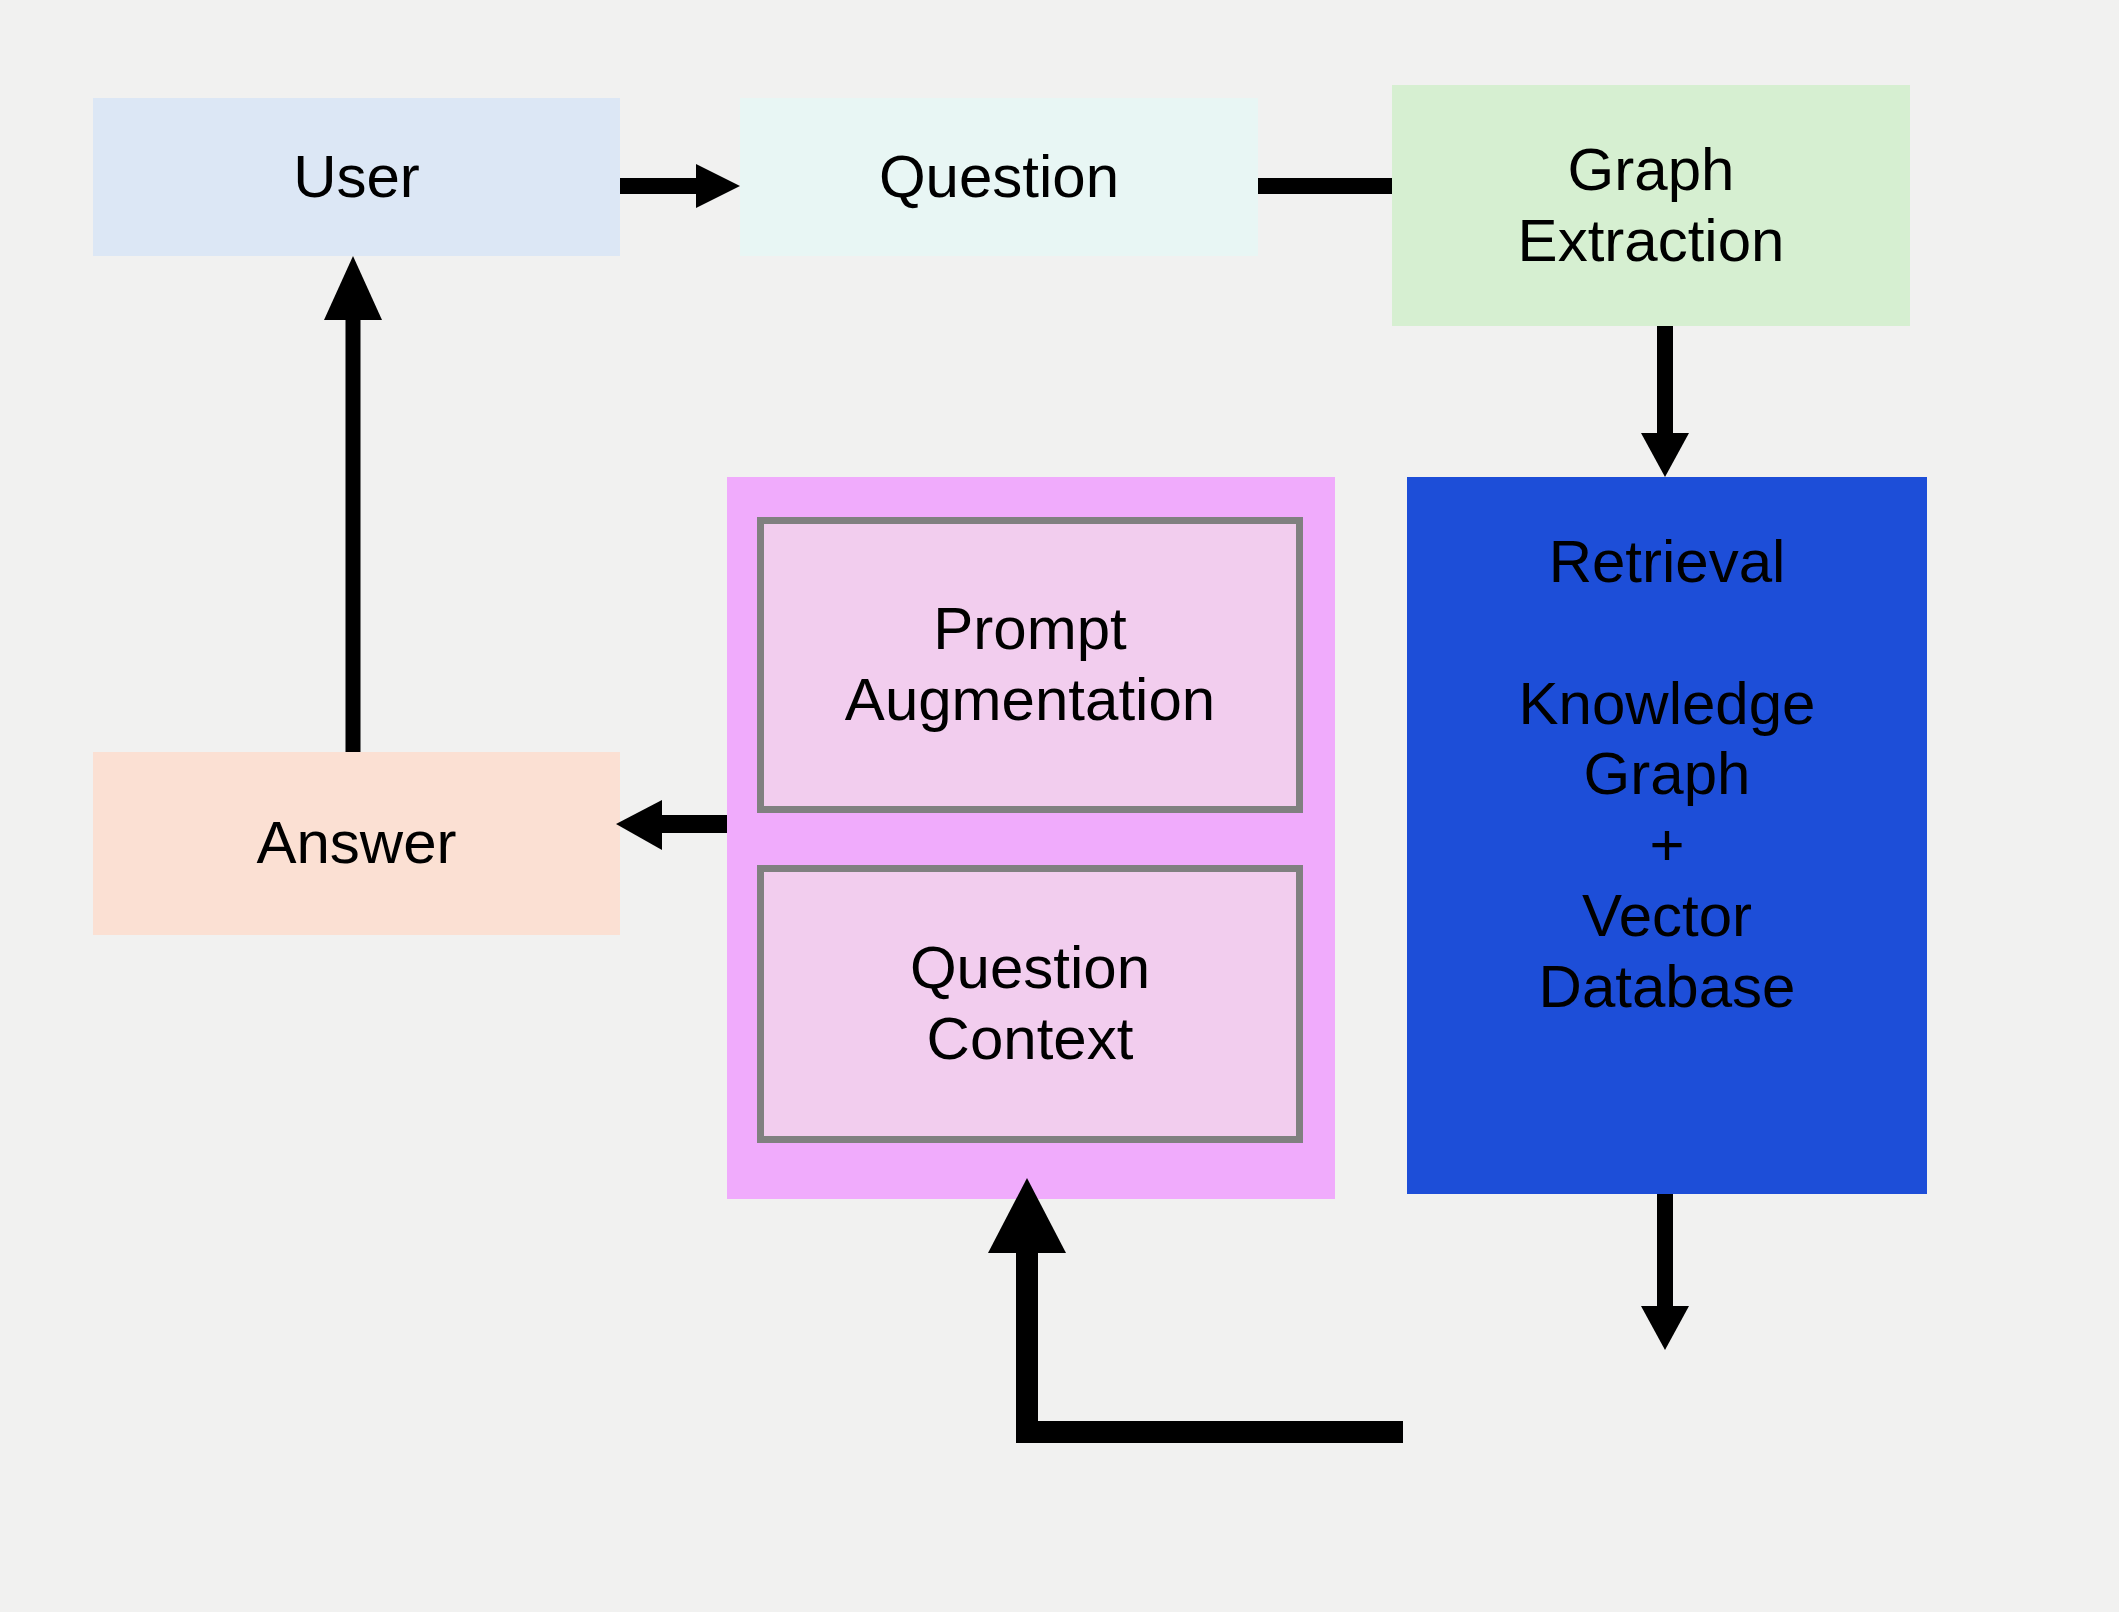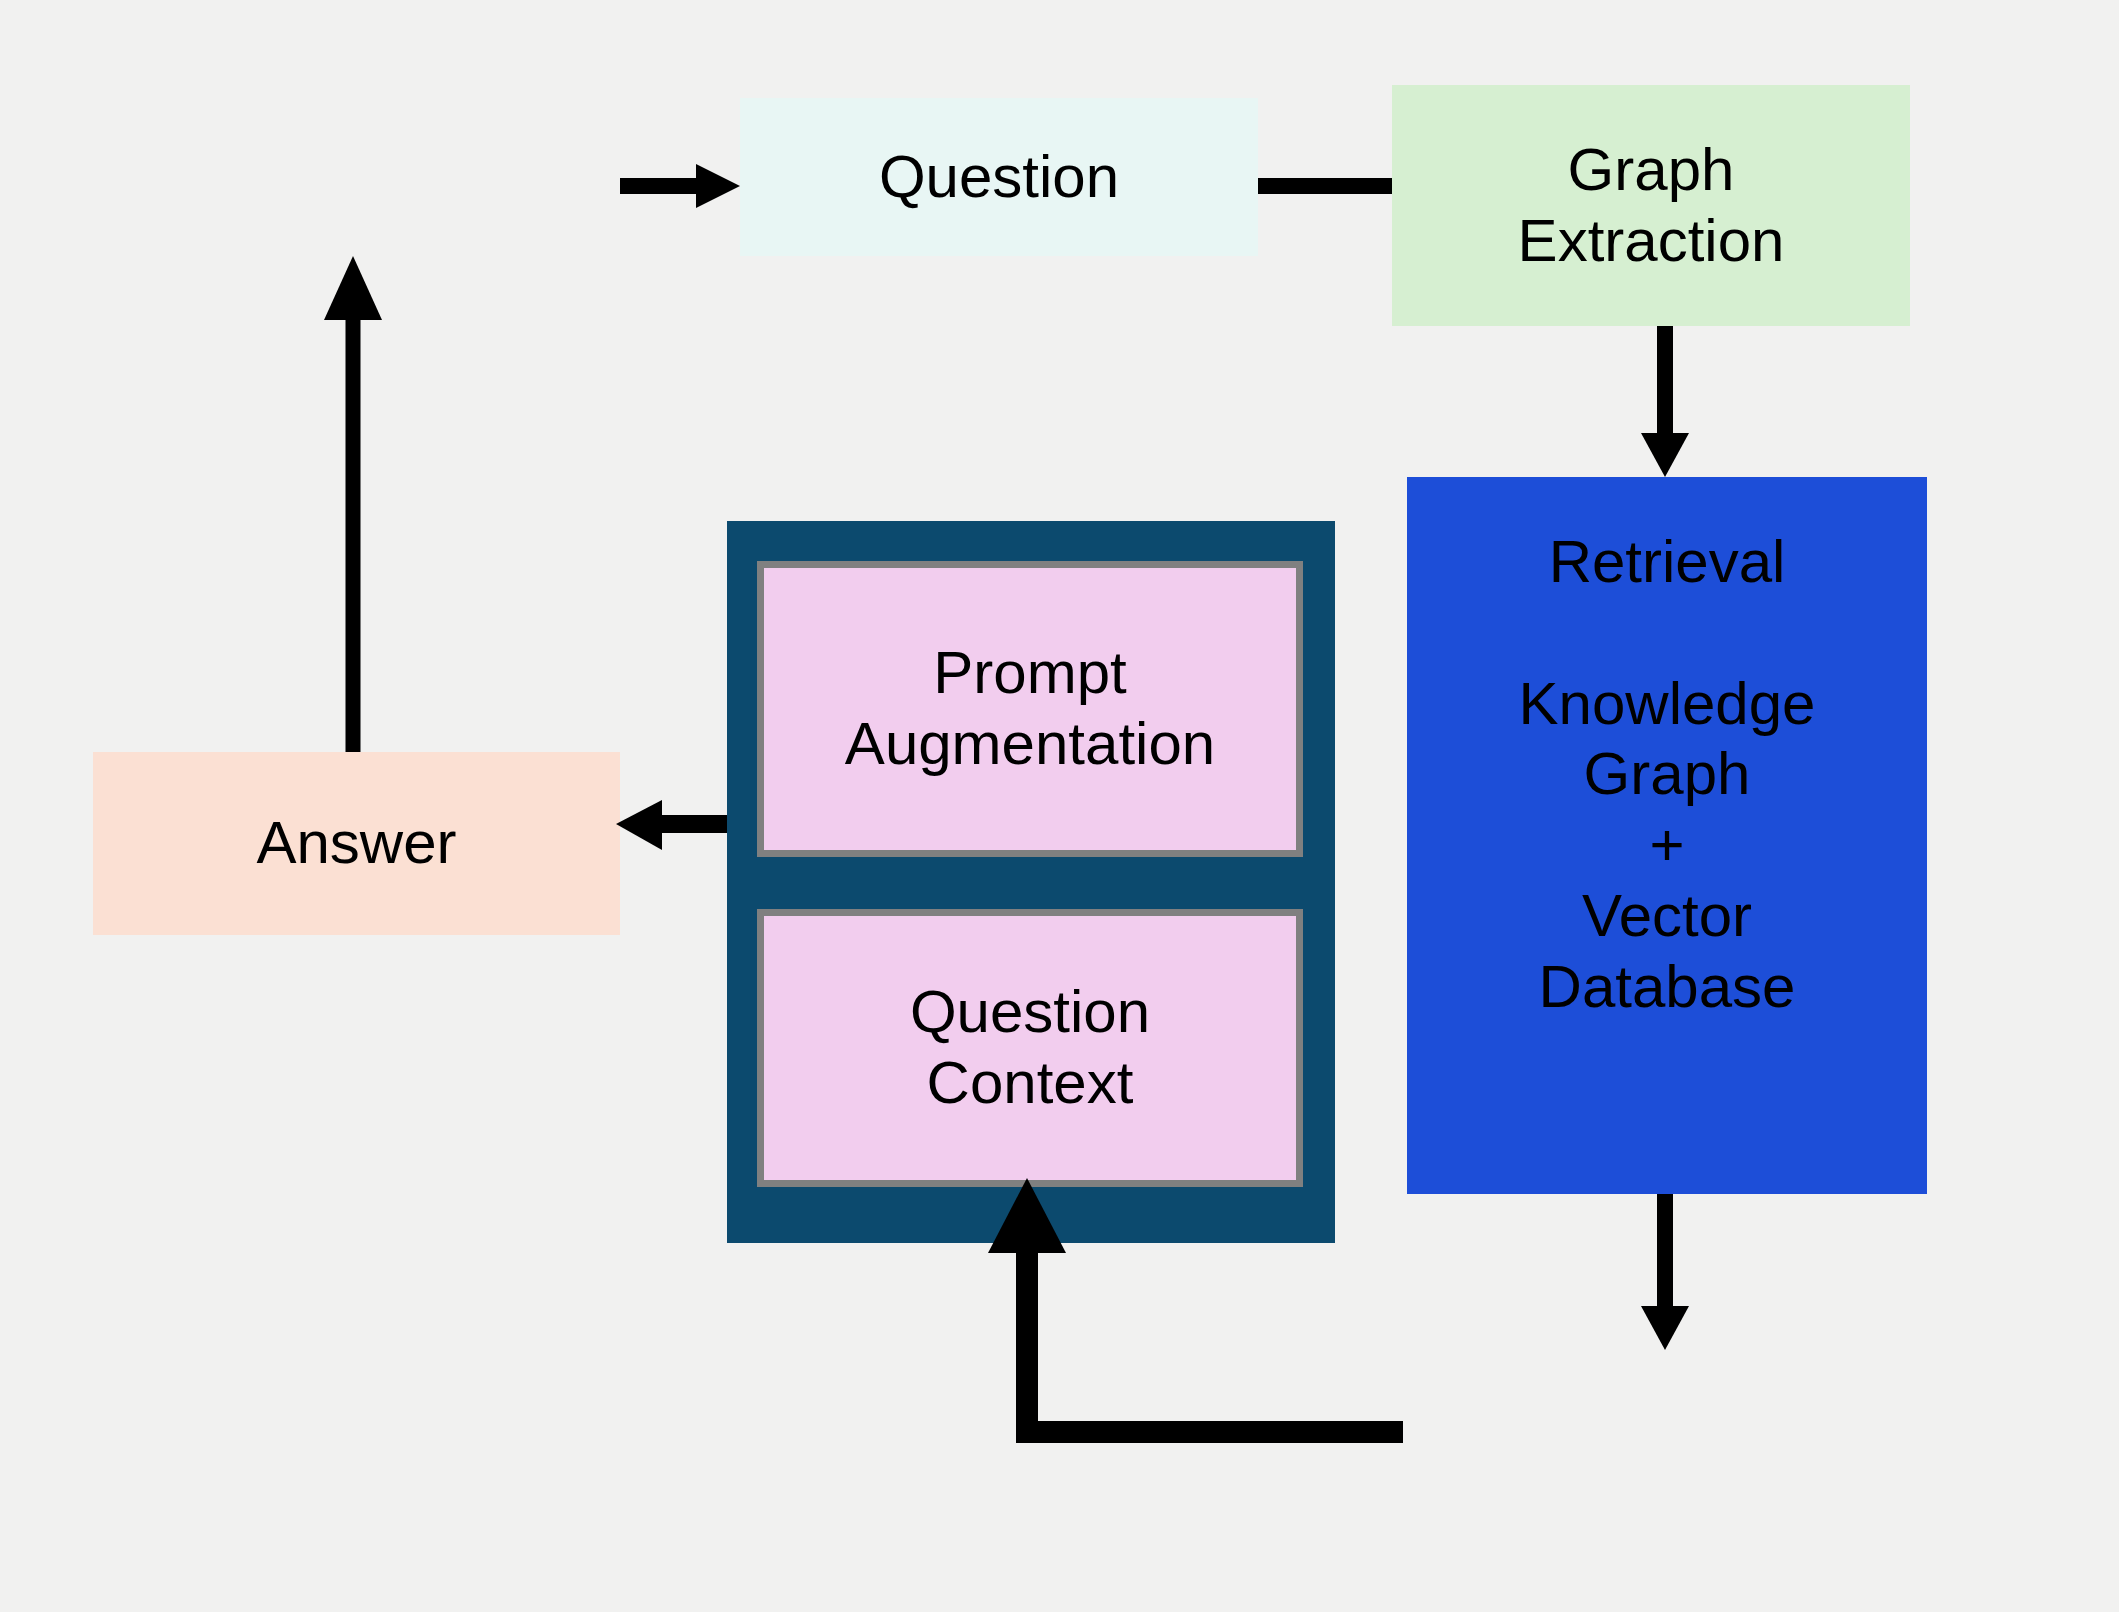--- a/index.html
+++ b/index.html
@@ -61,23 +61,22 @@
   #node-retrieved-content {
     left: 1403px; top: 1350px; width: 527px; height: 187px;
     background: #cfcfd1;
     font-size: 60px;
   }
 
   
   #node-augmentation-group {
     position: absolute;
     left: 727px; top: 477px; width: 608px; height: 722px;
-    background: #0c4a6e;
+    background: #f0abfc;
     box-sizing: border-box;
-    margin-top: 44px;
   }
   .inner-box {
     position: absolute;
     border: 7px solid #808080;
     background: #f2cdee;
     display: flex;
     align-items: center;
     justify-content: center;
     text-align: center;
     font-size: 60px;
@@ -95,20 +94,21 @@
 
   
   .edge { position: absolute; }
   .edge svg { display: block; overflow: visible; }
 </style>
 </head>
 <body>
 
 <div id="canvas">
 
+  <div class="node" id="node-user">User</div>
 
   <div class="node" id="node-question">Question</div>
 
   <div class="node" id="node-graph-extraction">Graph
 Extraction</div>
 
   <div class="node" id="node-retrieval">Retrieval
 
 Knowledge
 Graph

